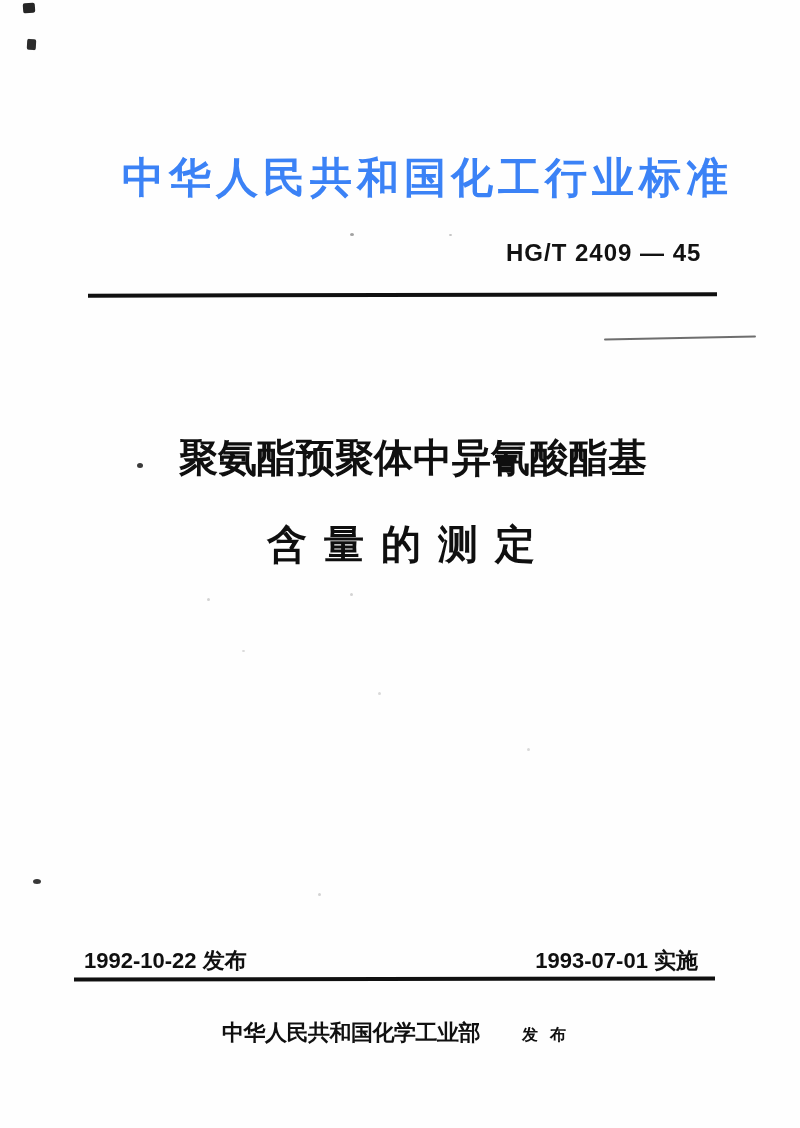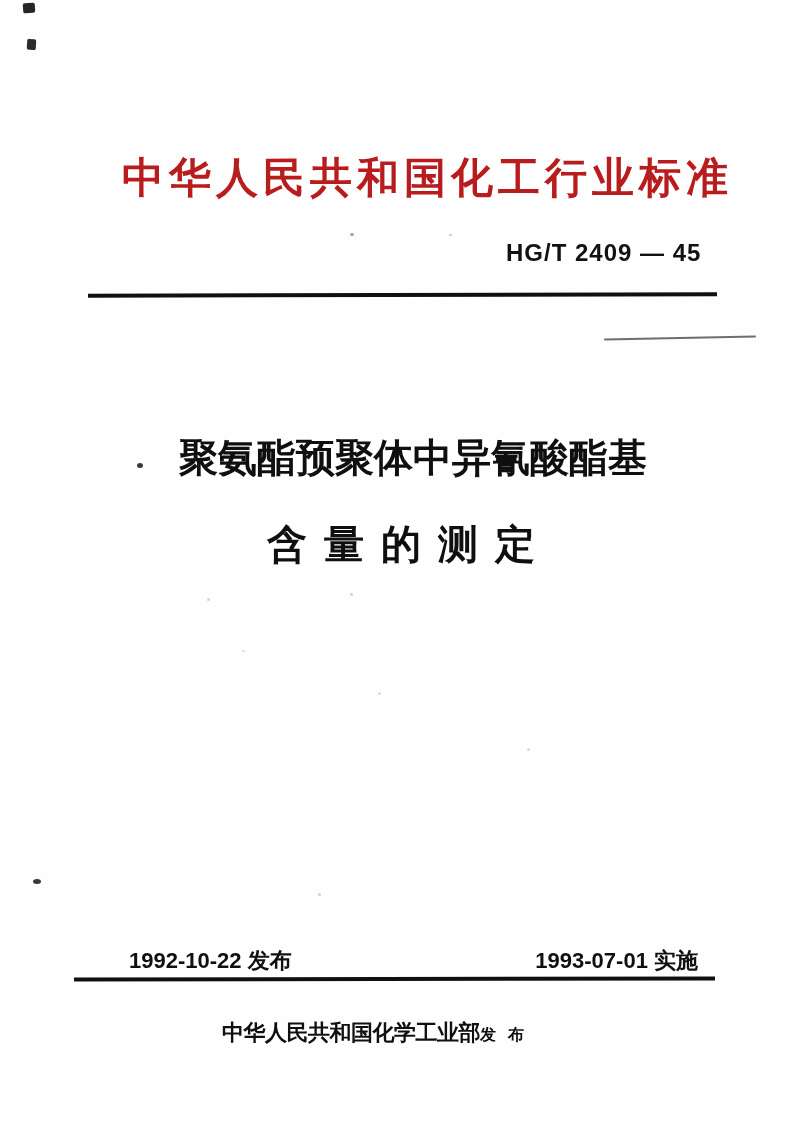--- a/index.html
+++ b/index.html
@@ -31,21 +31,21 @@
     white-space: nowrap;
   }
   .std-type {
     left: 122px;
     top: 150px;
     margin: 0;
     font-size: 42px;
     font-weight: bold;
     letter-spacing: 5px;
     white-space: nowrap;
-    color: #b91c1c;
+    color: #3b82f6;
   }
   .std-number {
     left: 506px;
     top: 239px;
     font-size: 24px;
     font-weight: bold;
     letter-spacing: 1px;
     white-space: nowrap;
     color: #121212;
   }
@@ -85,21 +85,20 @@
     white-space: nowrap;
     color: #0f0f0f;
   }
   .issue-date {
     left: 84px;
     top: 946px;
     font-size: 22px;
     font-weight: bold;
     white-space: nowrap;
     color: #101010;
-    margin-left: 45px;
   }
   .implement-date {
     right: 102px;
     top: 946px;
     font-size: 22px;
     font-weight: bold;
     white-space: nowrap;
     color: #101010;
     margin-left: 30px;
   }
@@ -109,20 +108,21 @@
     width: 641px;
     height: 4px;
     background: #101010;
     transform: rotate(-0.08deg);
   }
   .publisher-row {
     left: 222px;
     top: 1018px;
     display: flex;
     align-items: baseline;
+    gap: 42px;
     white-space: nowrap;
   }
   .publisher-name {
     font-size: 22px;
     font-weight: bold;
     letter-spacing: -0.5px;
     color: #101010;
   }
   .publish-label {
     font-size: 16px;

